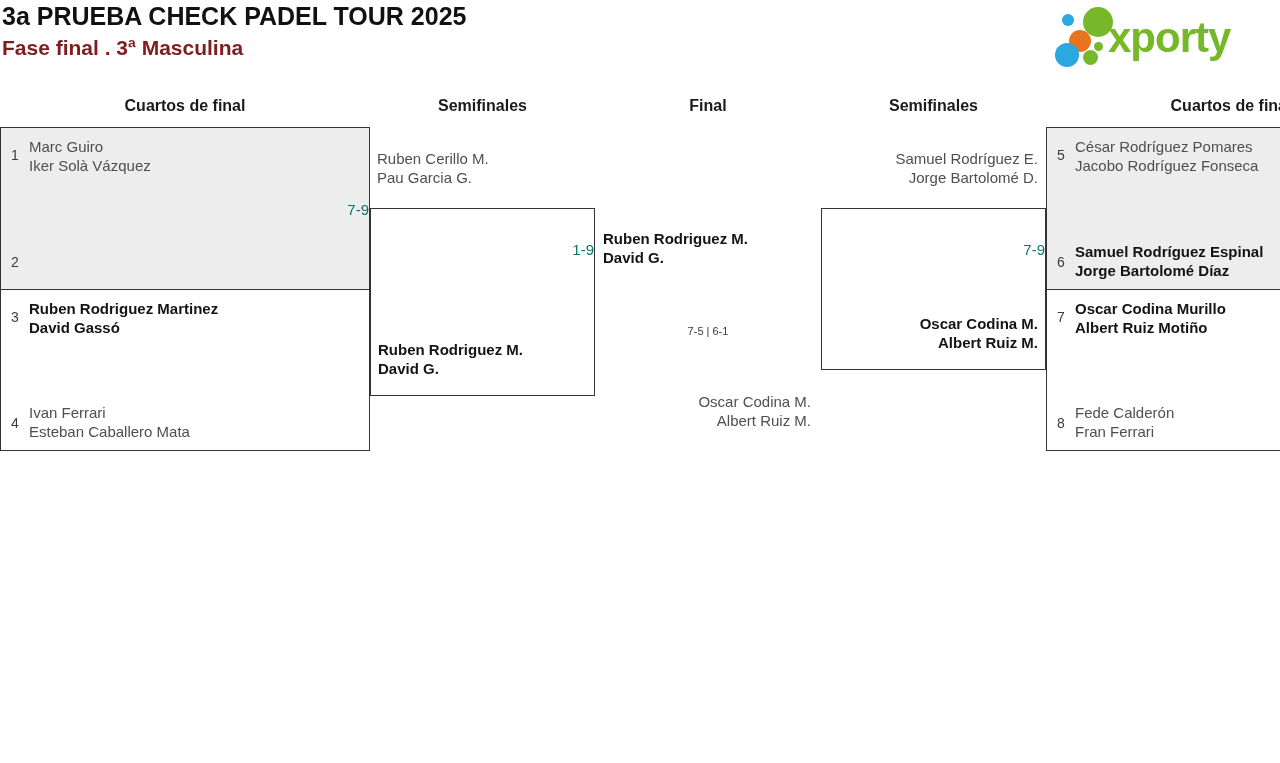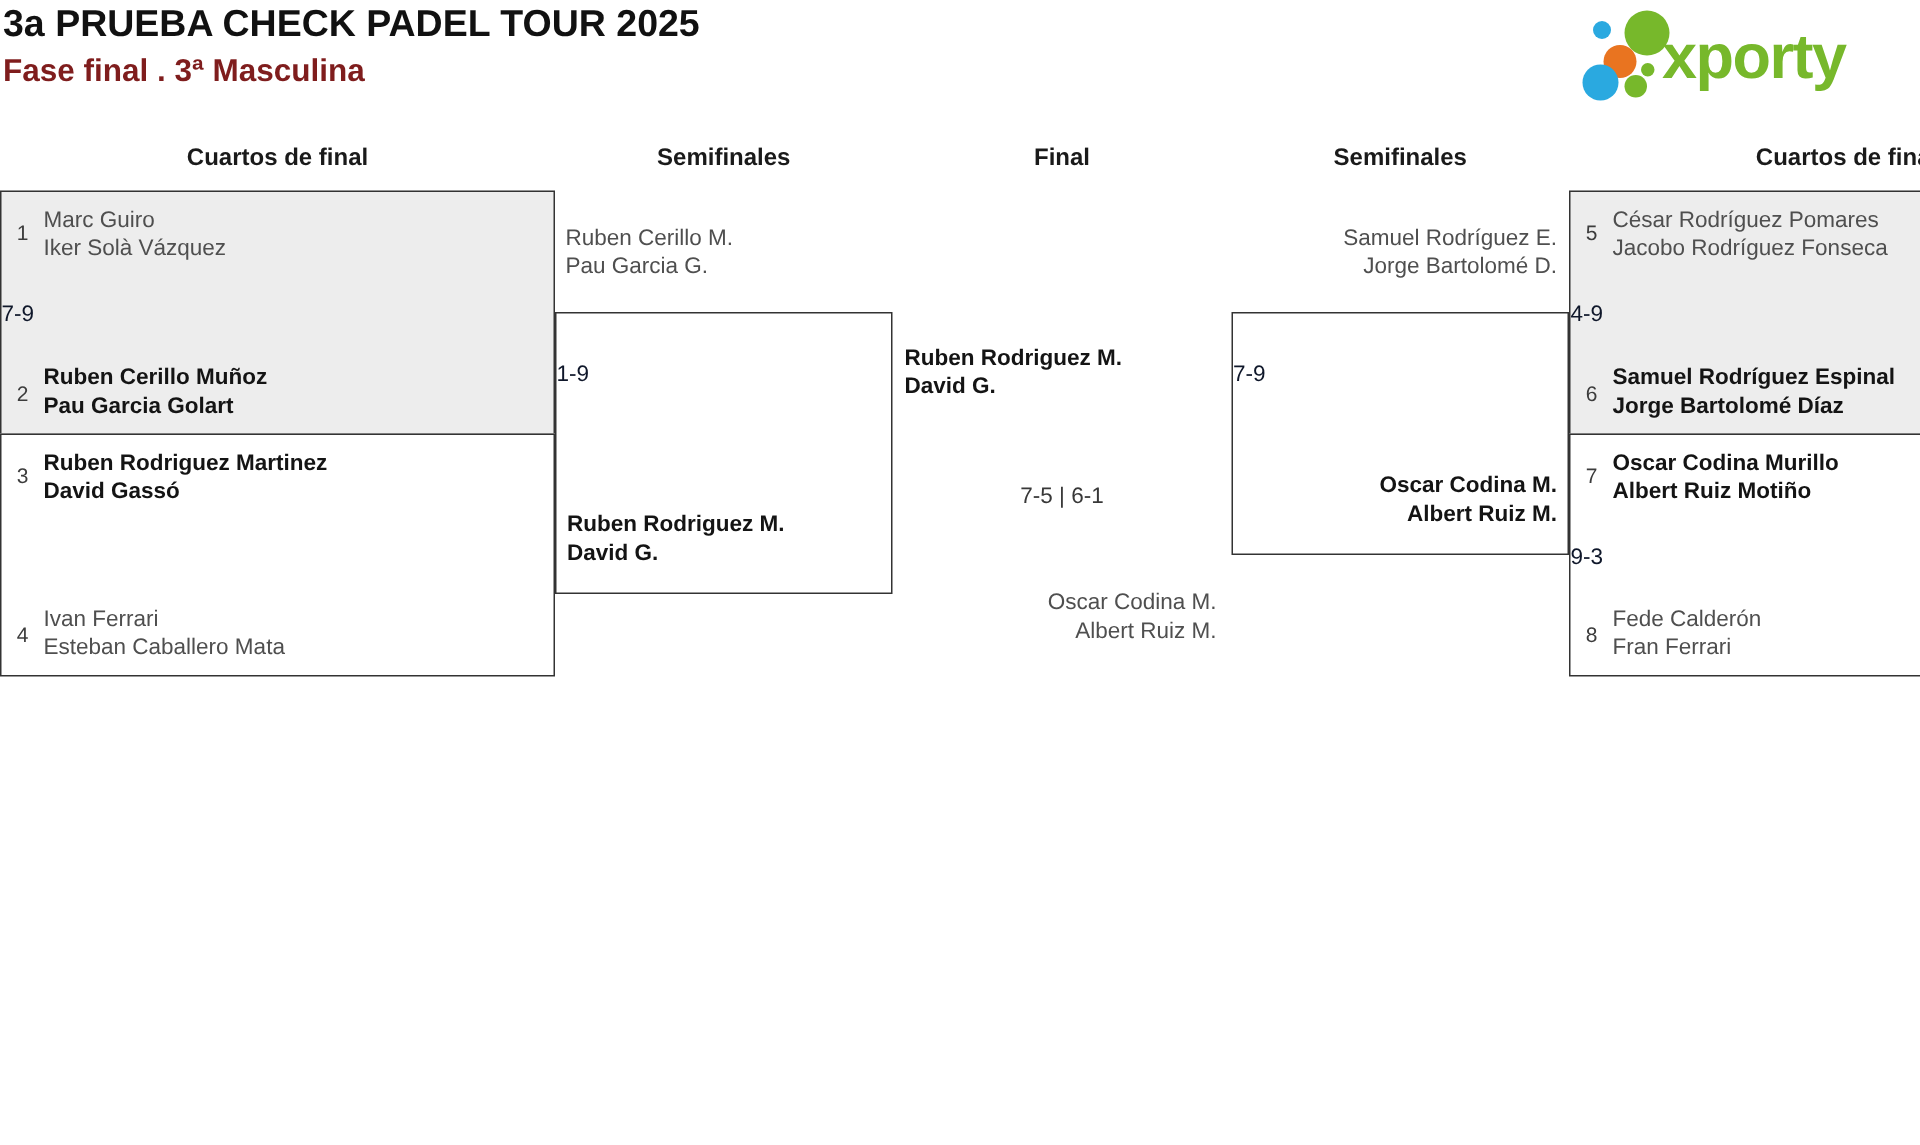--- a/index.html
+++ b/index.html
@@ -20,34 +20,34 @@
     letter-spacing:-1px;color:#77b82b;white-space:nowrap;}
   
   .round-header{top:97px;font-size:16px;font-weight:600;color:#1a1a1a;text-align:center;white-space:nowrap;}
   
   .box{position:absolute;border:1px solid #333;box-sizing:border-box;background:#fff;}
   .box.shaded{background:#ededed;}
   .team{font-size:15px;line-height:19px;white-space:nowrap;}
   .winner{font-weight:700;color:#141414;}
   .loser{font-weight:400;color:#4f4f4f;}
   .seed{position:absolute;left:6px;width:16px;text-align:center;font-size:14px;color:#3c3c3c;}
-  .score{position:absolute;left:0;width:100%;text-align:left;font-size:15px;color:#0f172a;line-height:20px;}
+  .score{position:absolute;left:0;width:100%;text-align:right;font-size:15px;color:#0f766e;line-height:20px;}
   .qf .team-top{position:absolute;left:28px;top:9px;}
   .qf .seed-top{top:19px;}
   .qf .score{top:72px;}
   .qf .team-bottom{position:absolute;left:28px;bottom:9px;}
   .qf .seed-bottom{bottom:19px;}
   .sf .score{top:31px;}
   .sf .team-bottom{position:absolute;bottom:17px;}
   .sf.sf-left .team-bottom{left:7px;}
   .sf.sf-right .team-bottom{right:7px;text-align:right;}
   .sf-above{top:149px;}
   .sf-above.right-side{text-align:right;}
   .final-top{left:603px;top:229px;}
-  .final-score{left:595px;top:321px;width:226px;text-align:center;font-size:15px;color:#383838;line-height:20px;}
+  .final-score{left:595px;top:321px;width:226px;text-align:center;font-size:11px;color:#383838;line-height:20px;}
   .final-bottom{left:595px;top:392px;width:216px;text-align:right;}
 </style>
 </head>
 <body>
 
 <div class="abs page-title">3a PRUEBA CHECK PADEL TOUR 2025</div>
 <div class="abs page-subtitle">Fase final . 3ª Masculina</div>
 
 <div>
   <span class="dot blue" style="left:1062px;top:14px;width:12px;height:12px;"></span>
@@ -66,24 +66,20 @@
 <div class="abs round-header" style="left:1046px;width:370px;">Cuartos de final</div>
 
 <div class="box qf shaded" style="left:0;top:127px;width:370px;height:163px;">
   <div class="seed seed-top">1</div>
   <div class="team team-top loser">
     <div>Marc Guiro</div>
     <div>Iker Solà Vázquez</div>
   </div>
   <div class="score">7-9</div>
   <div class="seed seed-bottom">2</div>
-  <div class="team team-bottom winner">
-    <div>Ruben Cerillo Muñoz</div>
-    <div>Pau Garcia Golart</div>
-  </div>
 </div>
 
 <div class="box qf" style="left:0;top:289px;width:370px;height:162px;">
   <div class="seed seed-top">3</div>
   <div class="team team-top winner">
     <div>Ruben Rodriguez Martinez</div>
     <div>David Gassó</div>
   </div>
   <div class="seed seed-bottom">4</div>
   <div class="team team-bottom loser">

